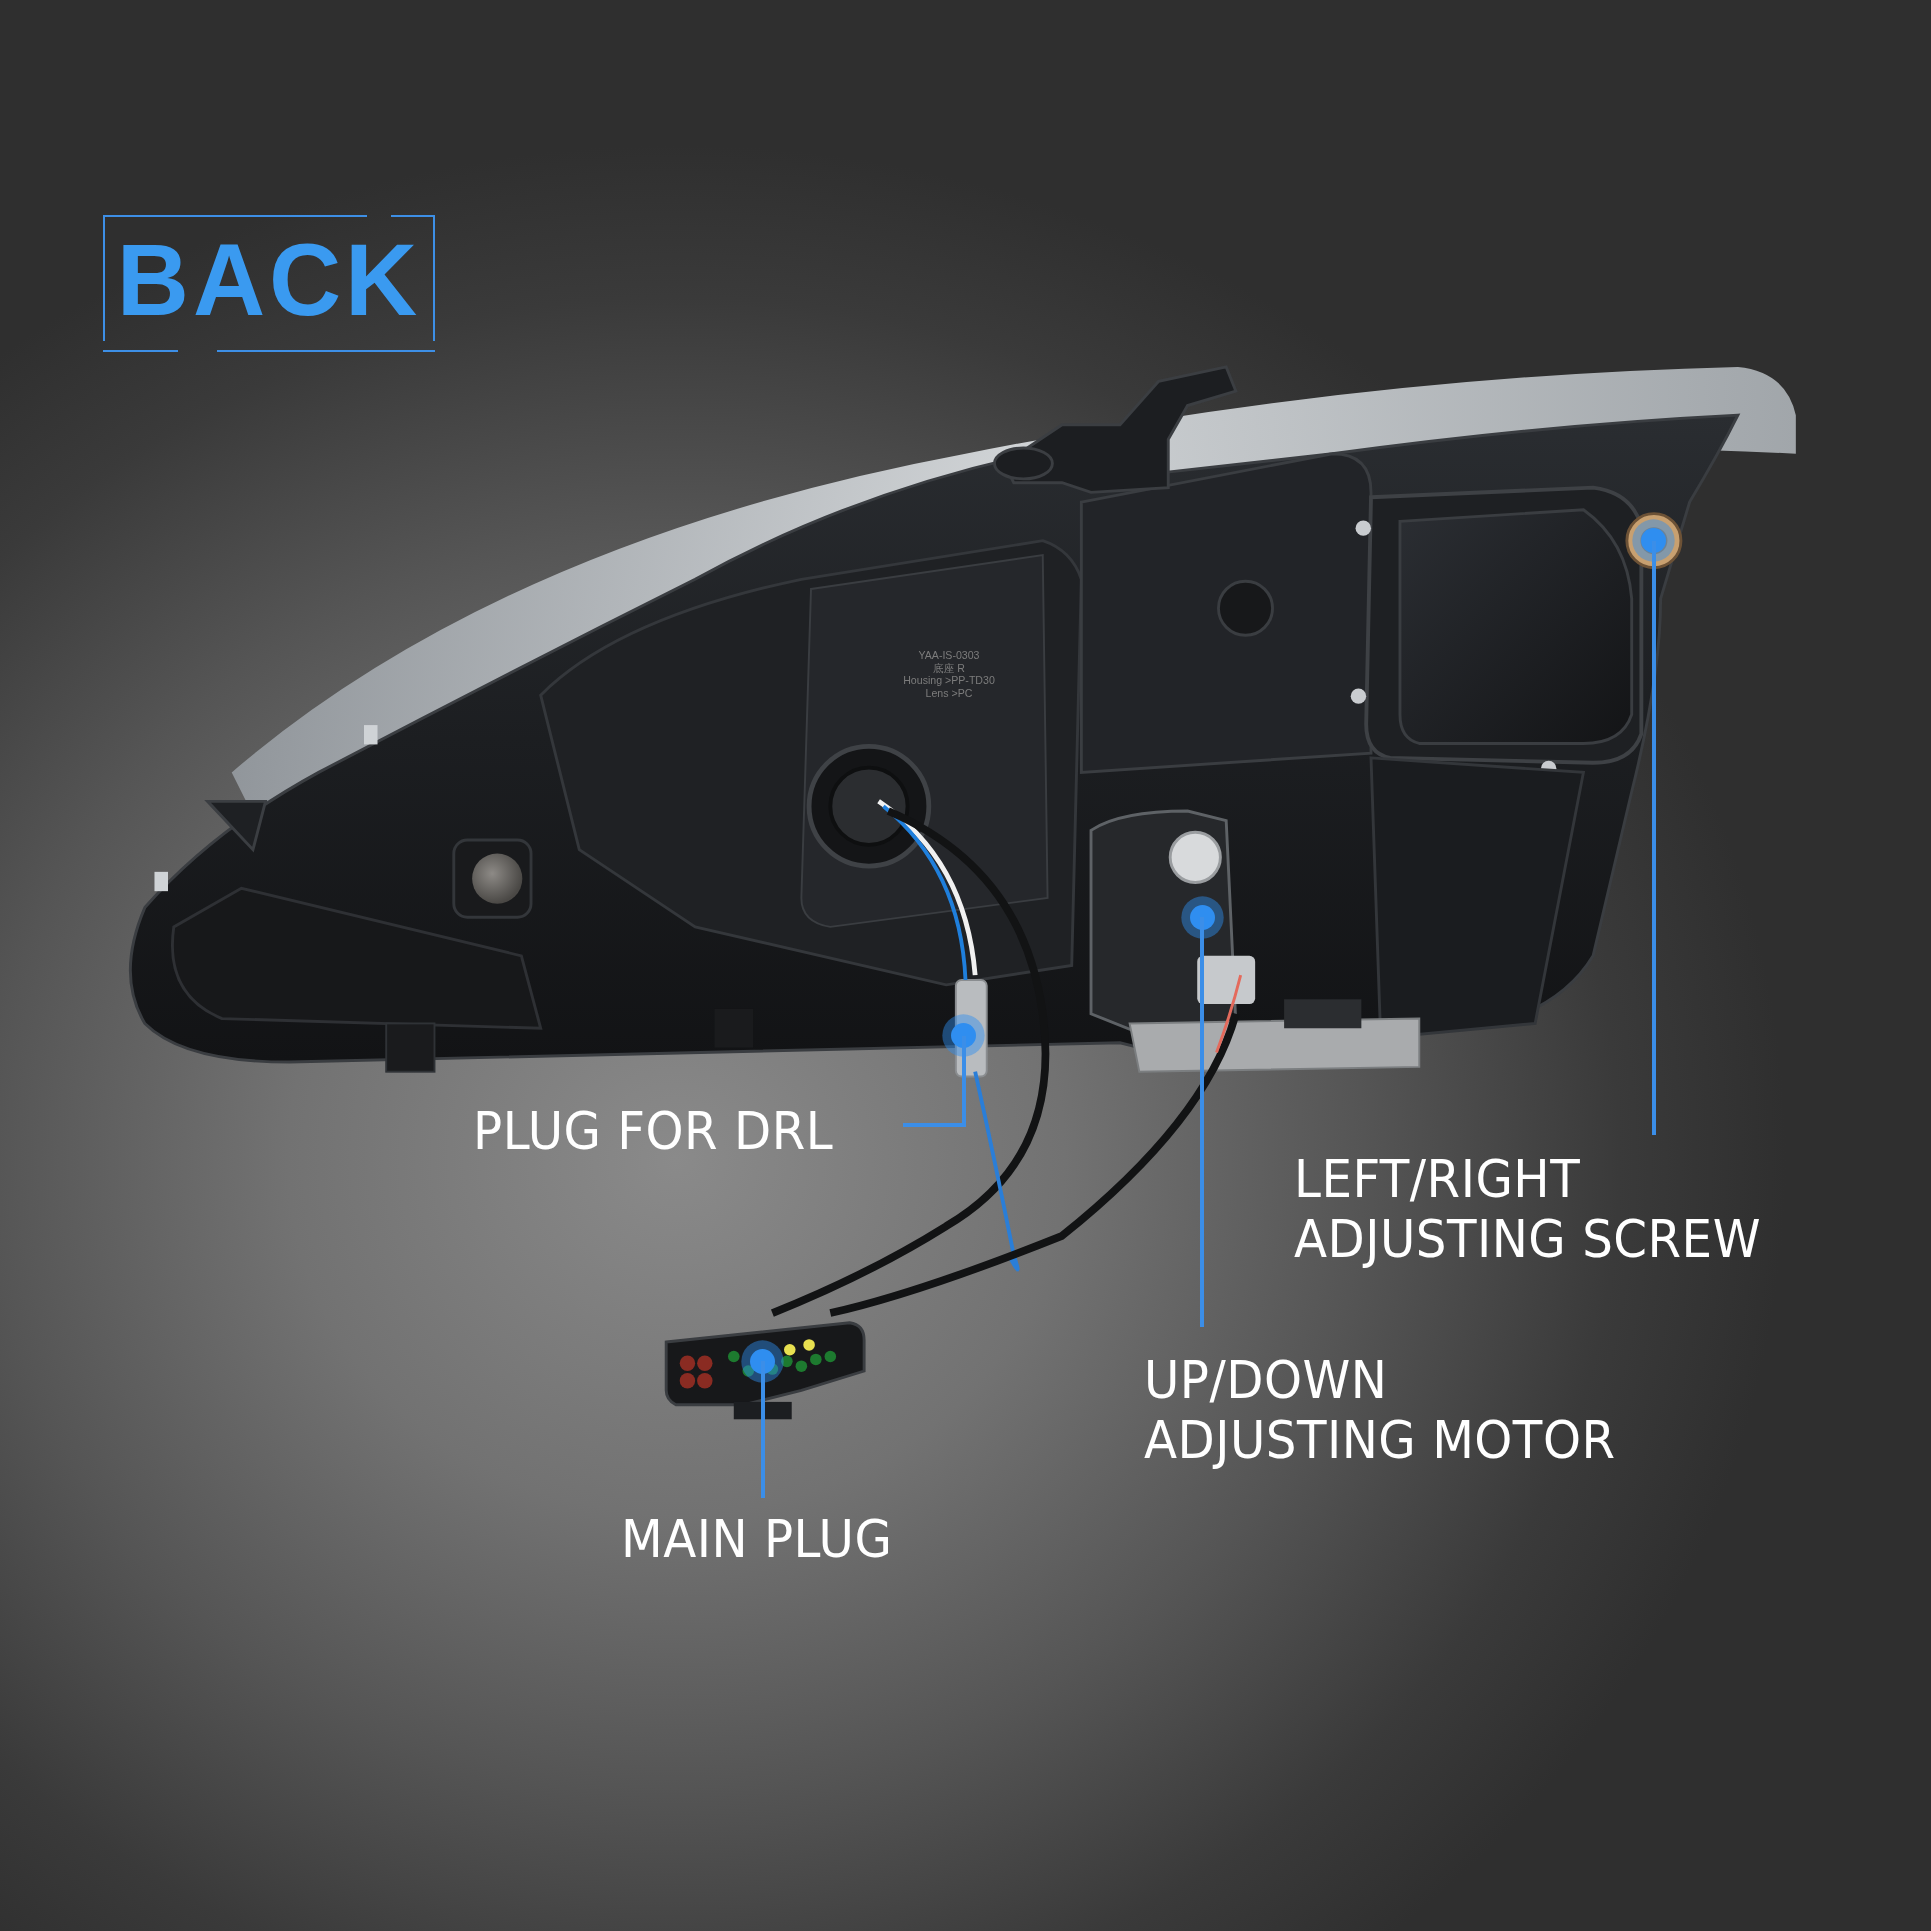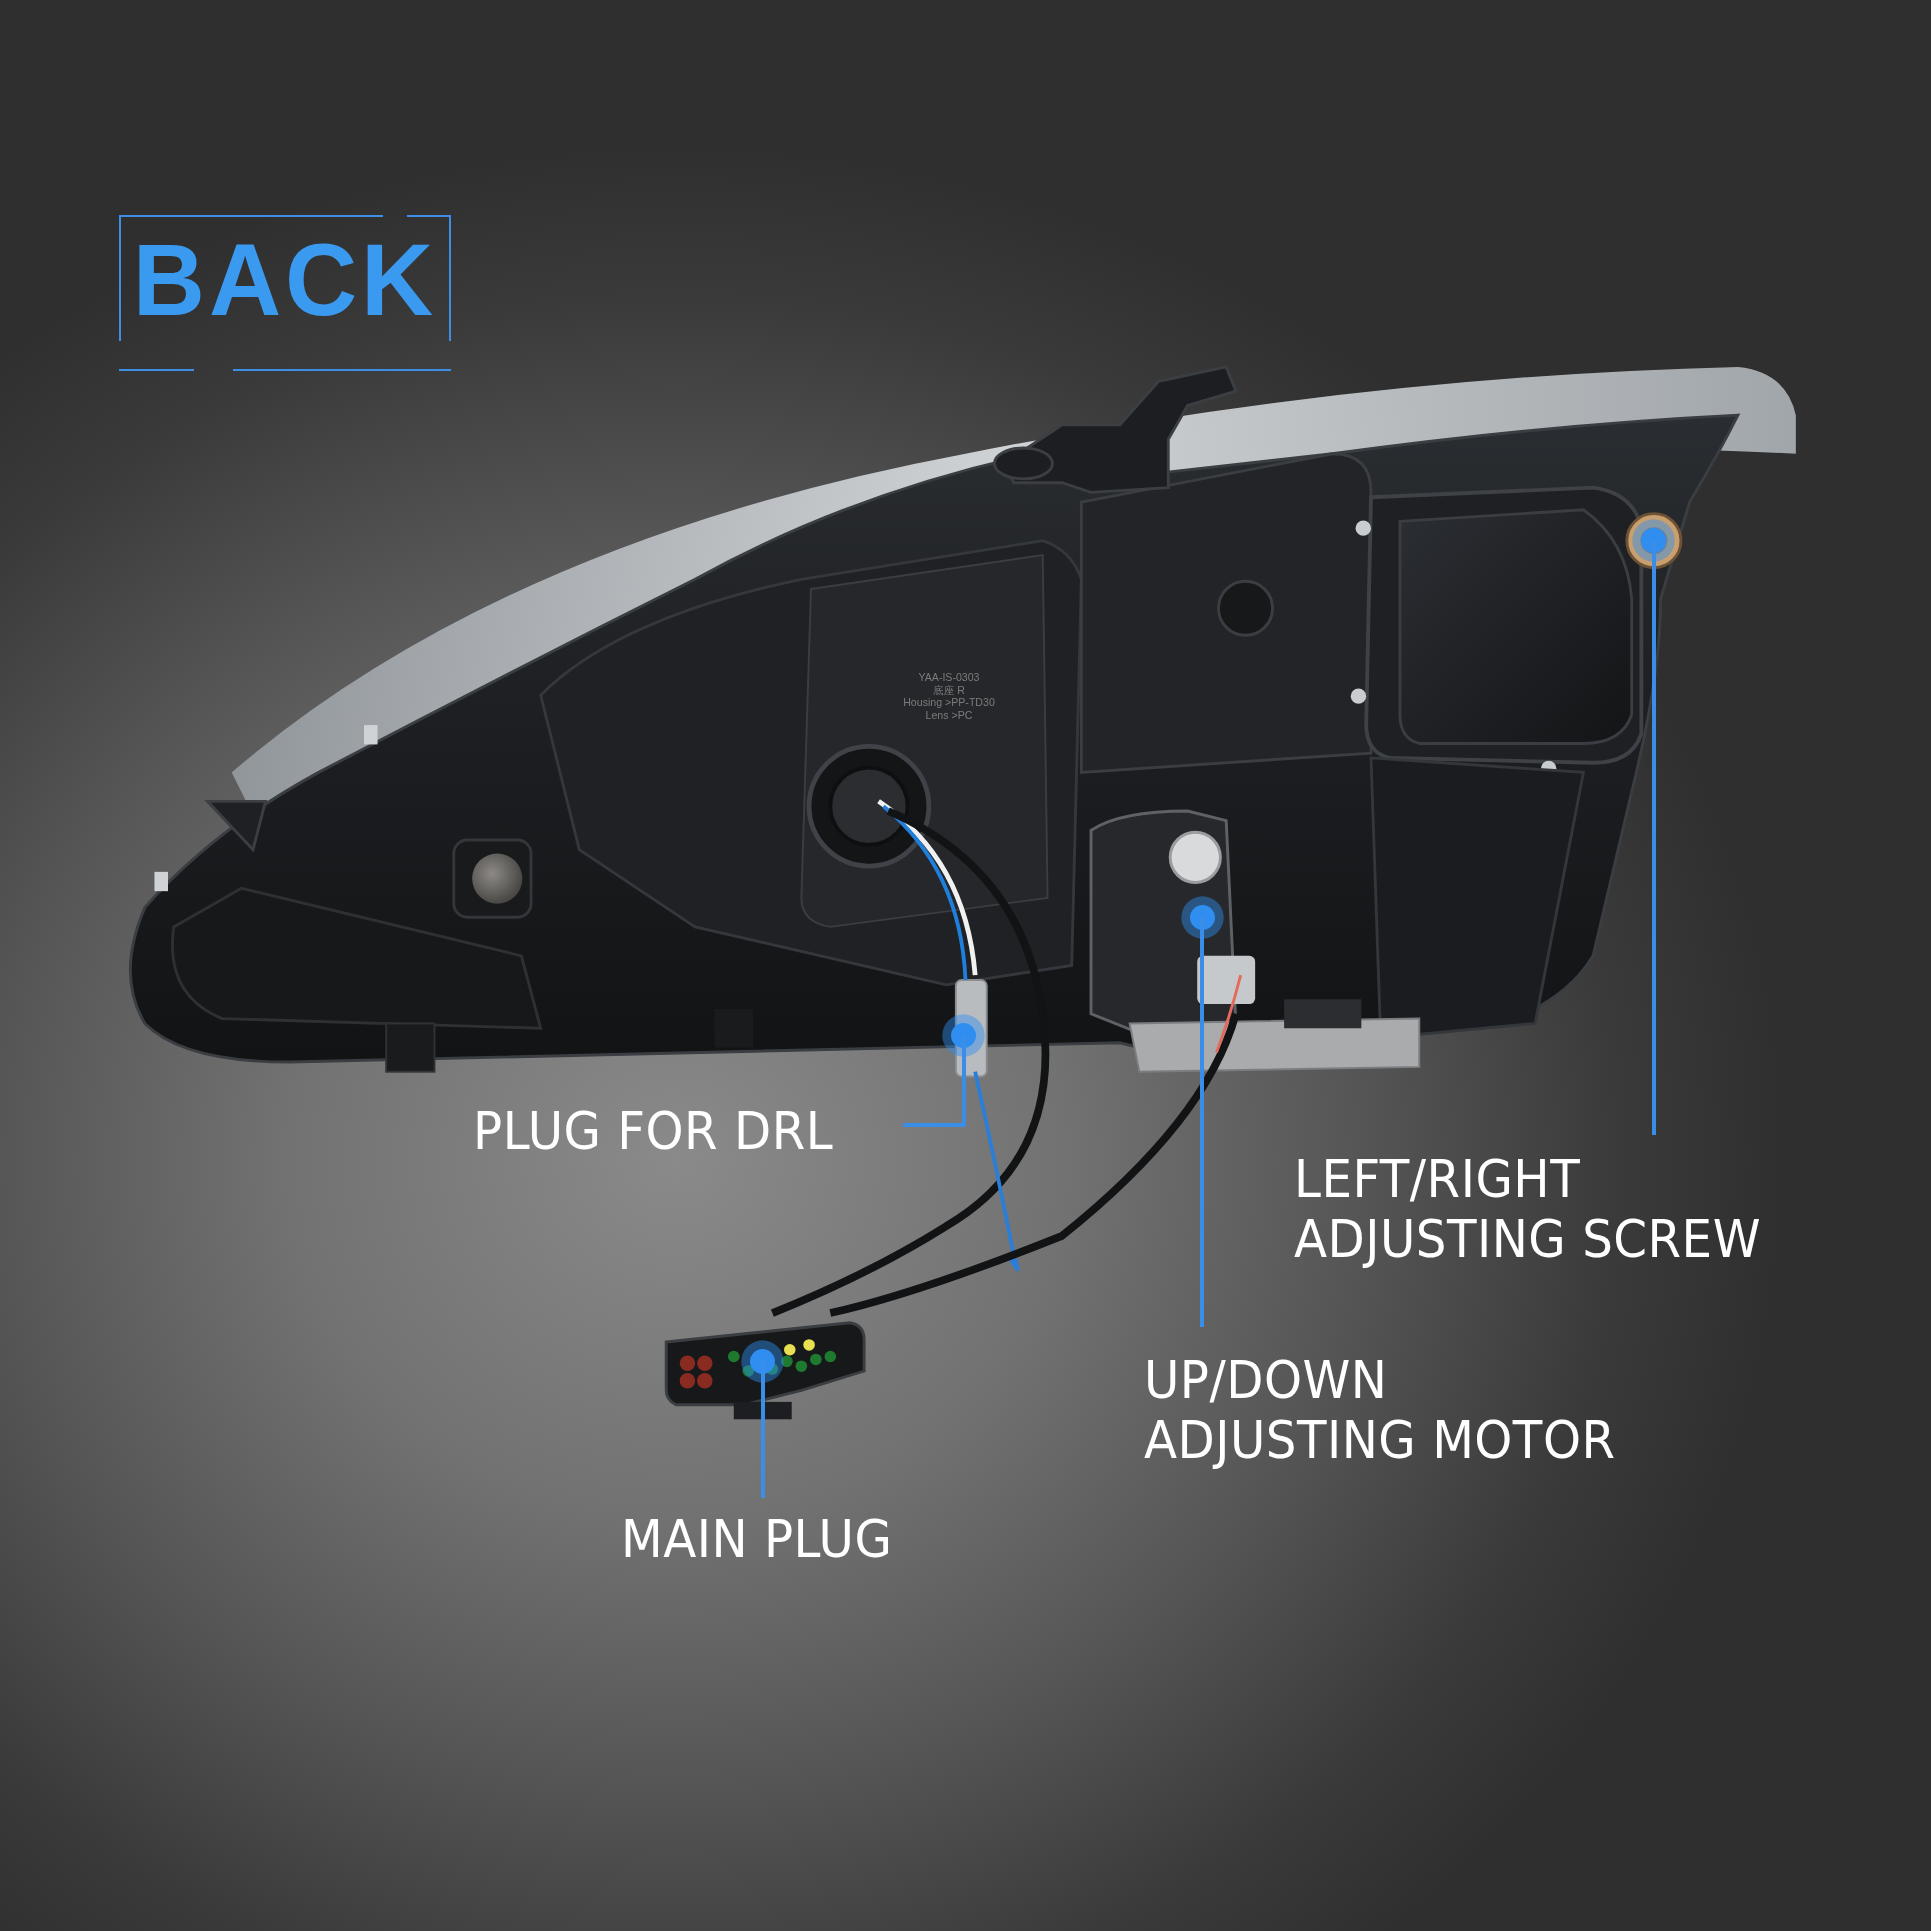--- a/index.html
+++ b/index.html
@@ -2,21 +2,21 @@
 <html><head>
   <meta charset="utf-8">
   <style>
     html, body { margin: 0; padding: 0; }
     body {
       width: 1931px; height: 1931px; overflow: hidden; position: relative;
       background: radial-gradient(ellipse 1110px 1014px at 676px 1159px, #8a8a8a 0%, #727272 35%, #555555 62%, #3a3a3a 85%, #2f2f2f 100%);
       font-family: "DejaVu Sans", "Liberation Sans", sans-serif;
     }
     .back-box {
-      position: absolute; left: 103px; top: 215px; width: 332px; height: 156px; margin-left: 16px;
+      position: absolute; left: 103px; top: 215px; width: 332px; height: 137px;
     }
     .back-box .edge { position: absolute; background: #3d8fe6; }
     .back-text {
       position: absolute; left: 0; right: 0; top: 13.5px; text-align: center;
       font-family: "Liberation Sans", sans-serif; font-weight: 700;
       font-size: 100px; letter-spacing: 3.9px; color: #3a9af0; line-height: 100px;
       transform: scaleY(1.02);
     }
     .headlight { position: absolute; left: 0; top: 0; width: 1931px; height: 1931px; }
     .callout-label {
@@ -151,21 +151,21 @@
     <circle cx="815" cy="1410" r="6" fill="#1d7a2f"></circle>
     <circle cx="830" cy="1415" r="6" fill="#1d7a2f"></circle>
     <circle cx="845" cy="1408" r="6" fill="#1d7a2f"></circle>
     <circle cx="860" cy="1405" r="6" fill="#1d7a2f"></circle>
     <circle cx="818" cy="1398" r="6" fill="#e8e050"></circle>
     <circle cx="838" cy="1393" r="6" fill="#e8e050"></circle>
   </g>
   <rect x="760" y="1452" width="60" height="18" fill="#1c1e21"></rect>
 </svg>
 
-<div class="housing-text" style="left:896px; top:649px; width:106px;margin-top:22px;">
+<div class="housing-text" style="left:896px; top:649px; width:106px;">
   <div>YAA-IS-0303</div>
   <div>底座 R</div>
   <div>Housing &gt;PP-TD30</div>
   <div>Lens &gt;PC</div>
 </div>
 
 <div class="dot" style="left:951px; top:1023px;"></div>
 <div class="lead" style="left:962px; top:1036px; width:3.9px; height:91px;"></div>
 <div class="lead" style="left:903px; top:1123px; width:63px; height:3.9px;"></div>
 <div class="callout-label" style="left:473px; top:1101px;">

